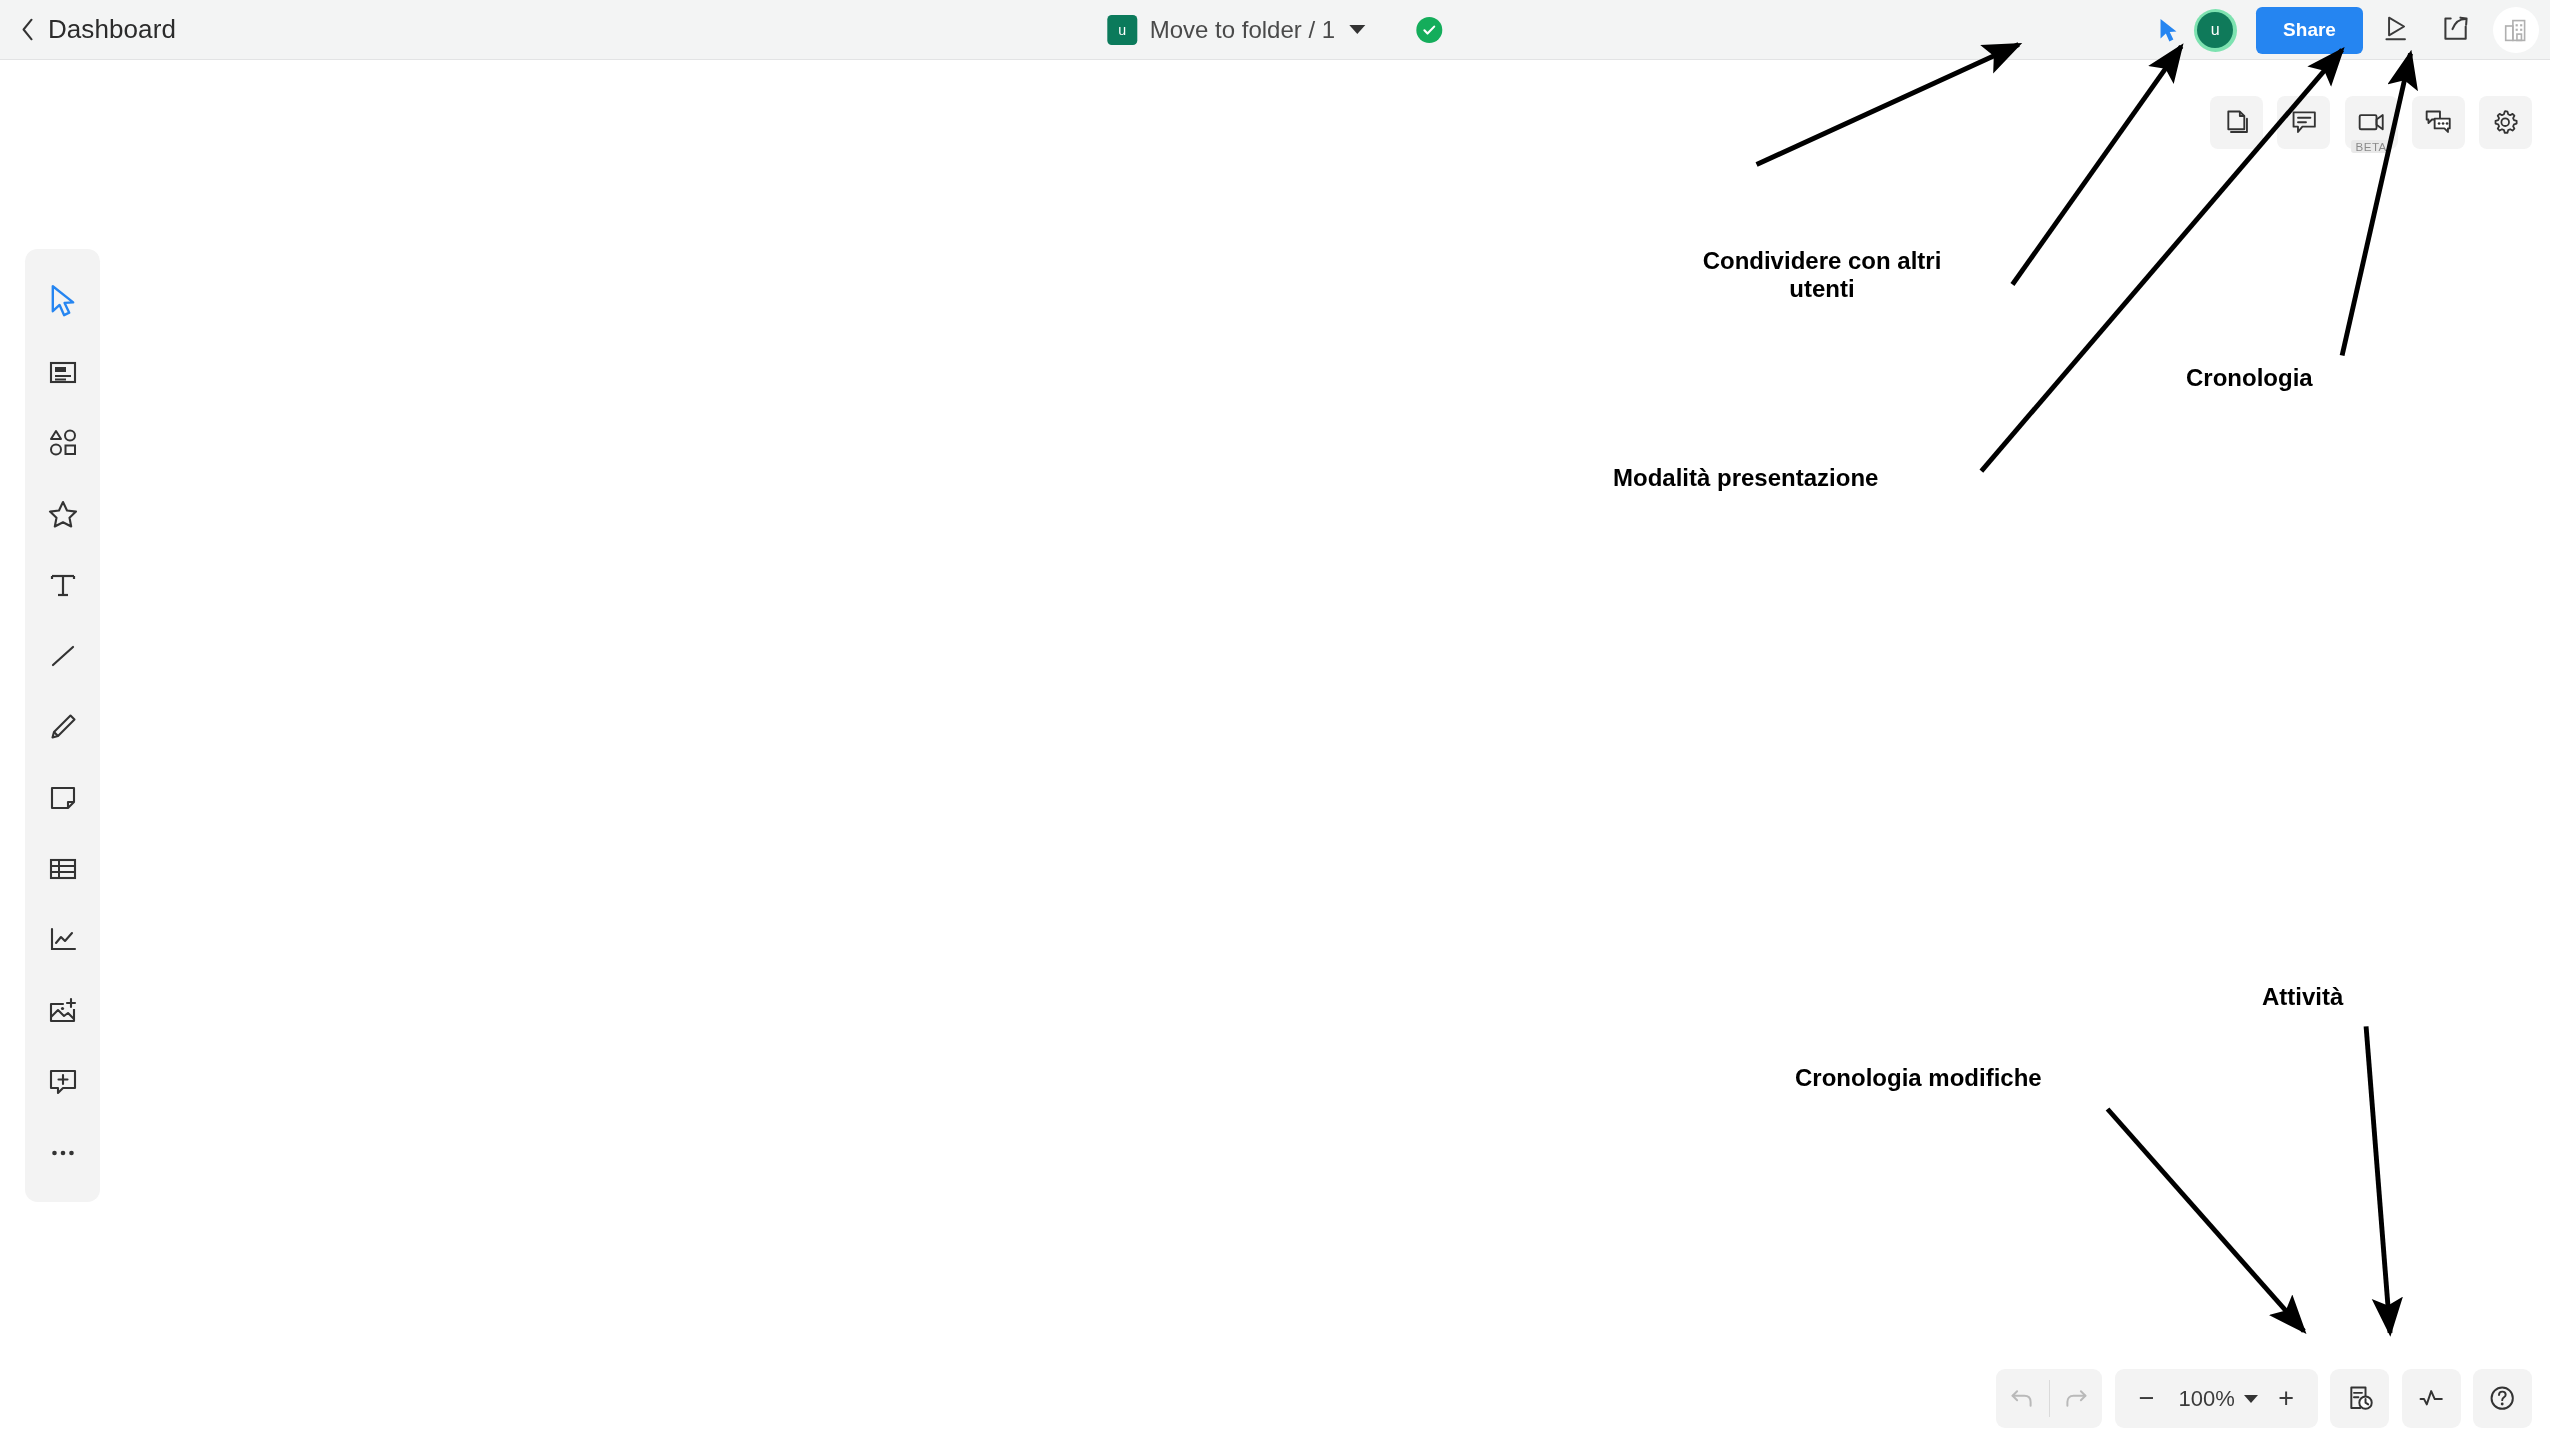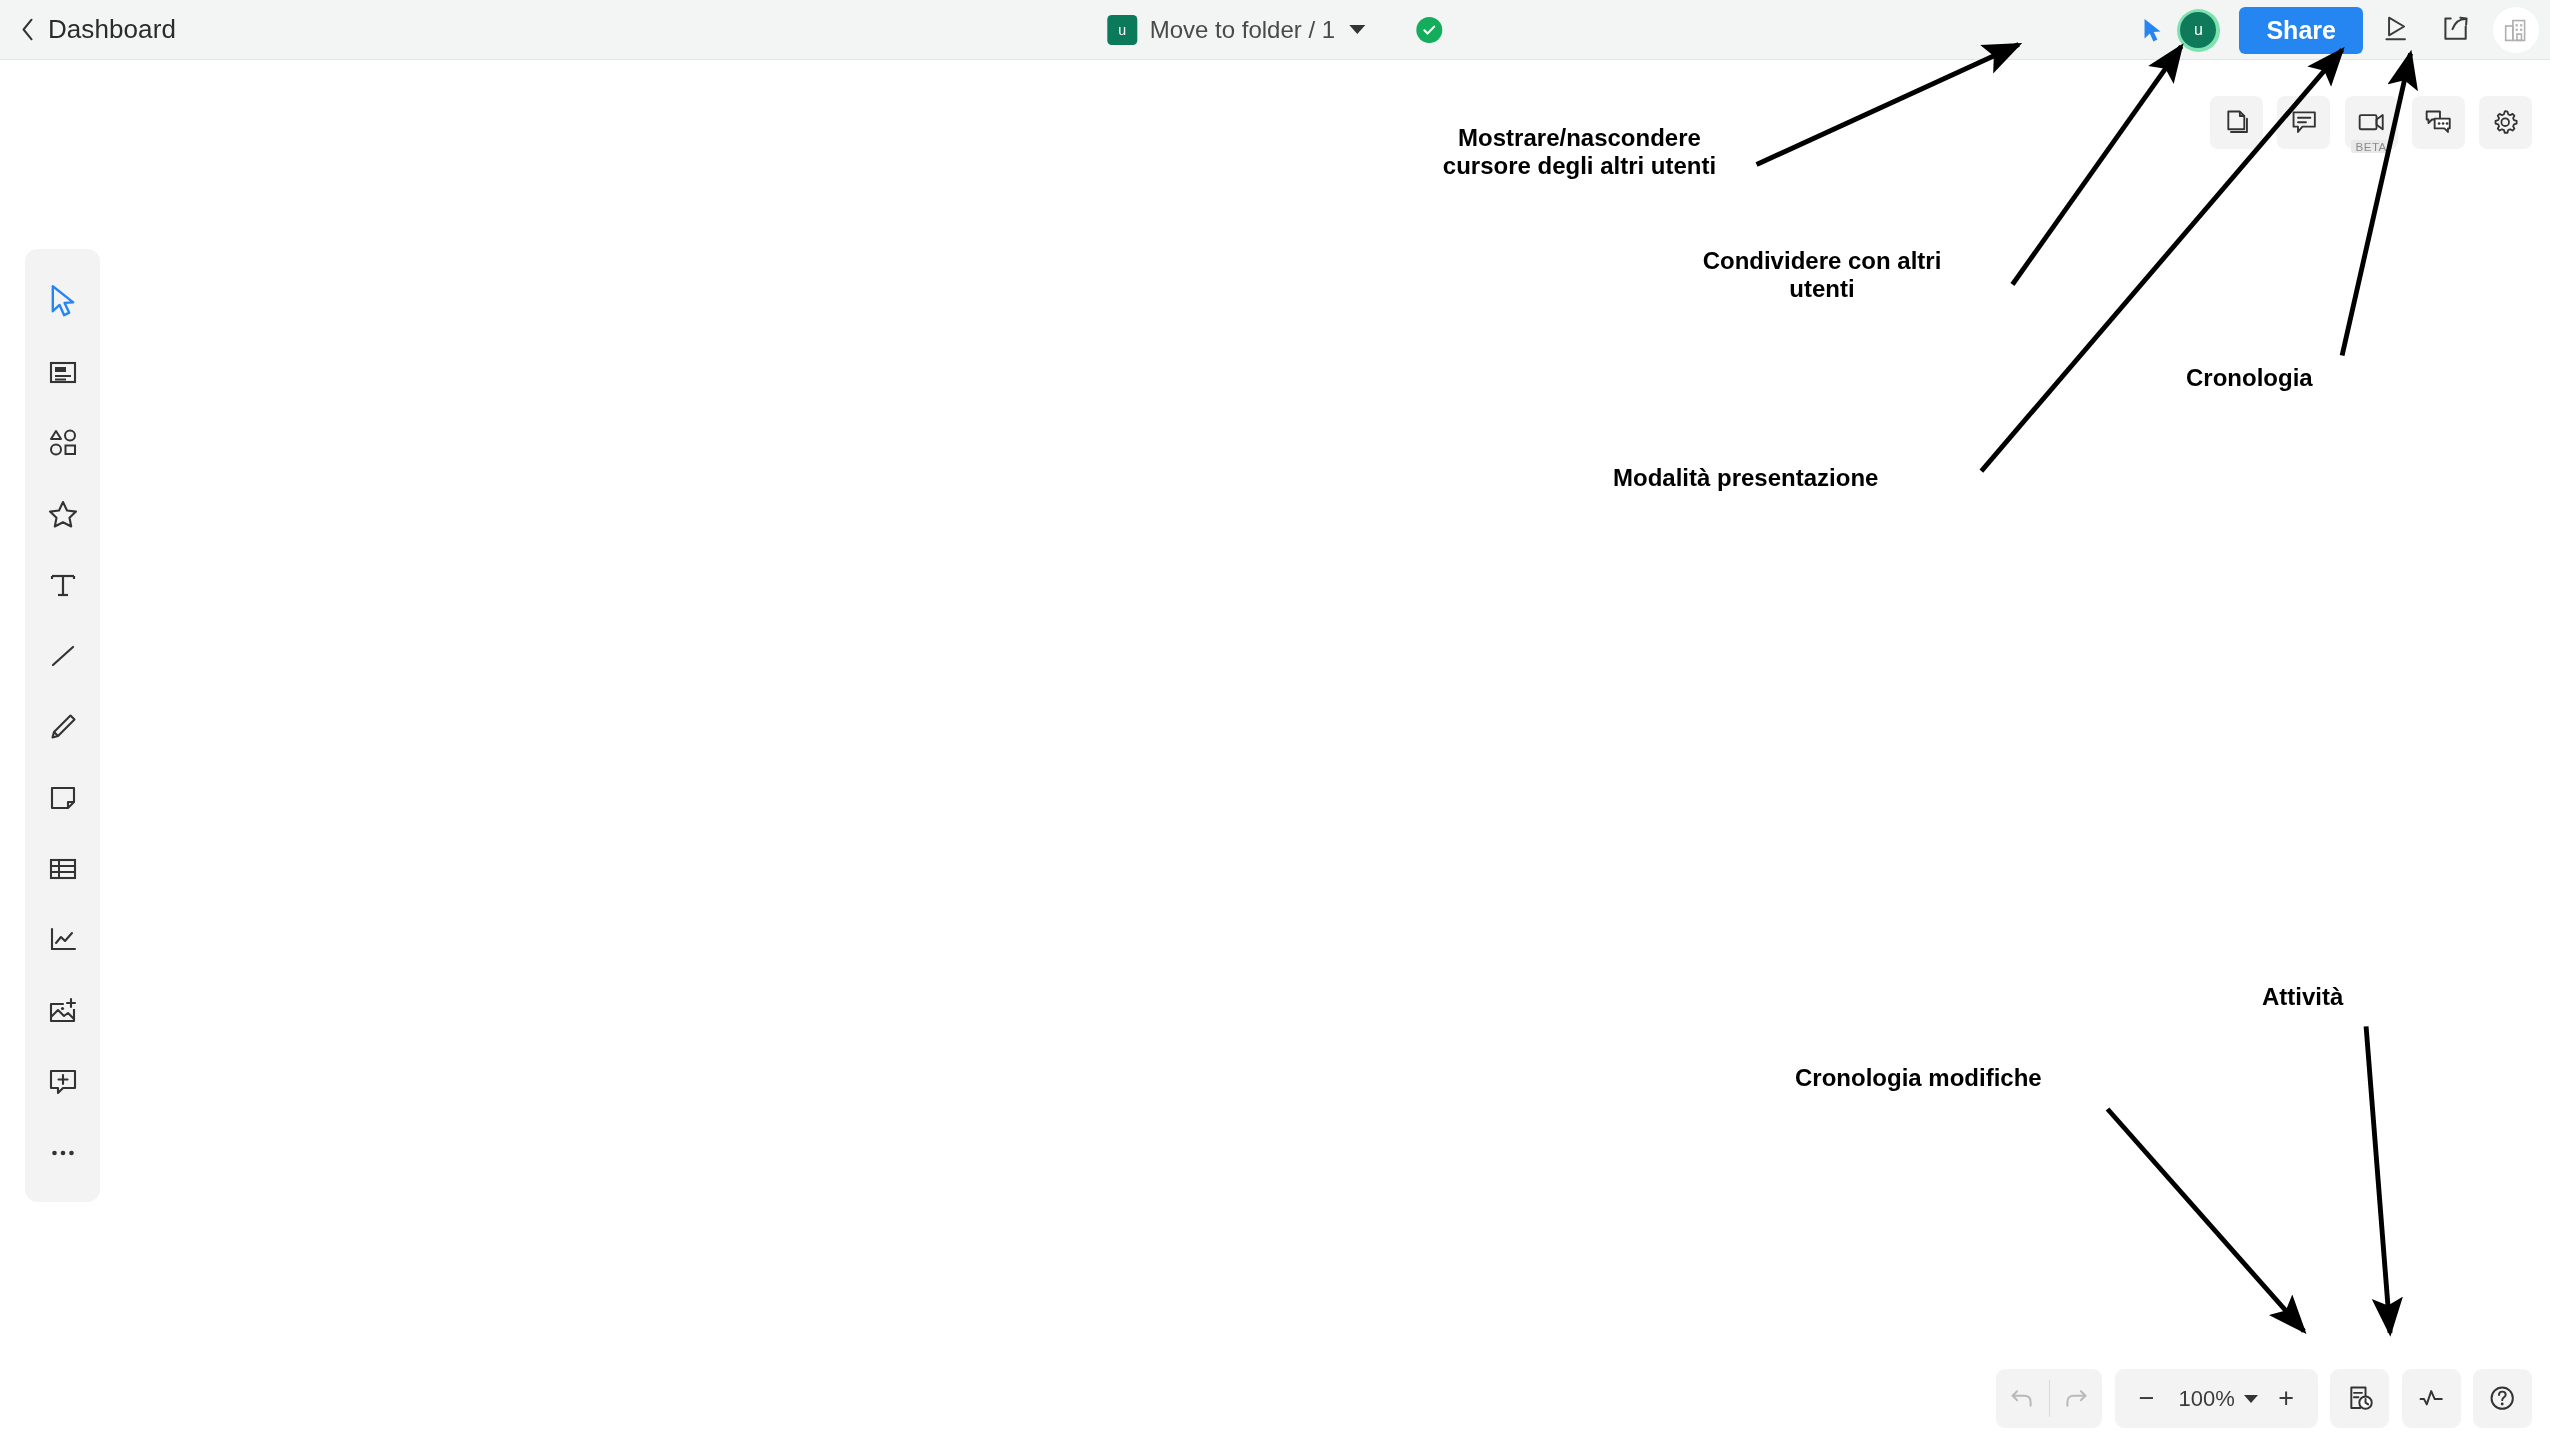--- a/index.html
+++ b/index.html
@@ -35,21 +35,21 @@
 
   .hdr-right {
     position:absolute; right:10.7px; top:0; height:60px;
     display:flex; align-items:center; gap:0px;
   }
   .cursor-toggle { width:39px;height:39px;display:flex;align-items:center;justify-content:center;cursor:pointer; }
   .avatar-wrap { width:43px;height:43px;border-radius:50%;background:#7de2b0;display:flex;align-items:center;justify-content:center;margin-left:5.3px; }
   .avatar { width:36px;height:36px;border-radius:50%;background:#0f7a5a;color:#fff;font-size:16px;display:flex;align-items:center;justify-content:center; }
   .share-btn {
     margin-left:19.5px; background:#2585f1; color:#fff; border:none; border-radius:6.2px;
-    height:47px; padding:0 27px; font-size:25px; font-weight:700; cursor:pointer;
+    height:47px; padding:0 27px; font-size:19px; font-weight:700; cursor:pointer;
     font-family:"Liberation Sans", sans-serif;
   }
   .hdr-icon-btn { width:50px;height:50px;display:flex;align-items:center;justify-content:center;cursor:pointer;margin-left:9px; }
   .org-logo { width:46px;height:46px;border-radius:50%;background:#fff;display:flex;align-items:center;justify-content:center;margin-left:12.4px; }
 
   
   .panel-bar { position:absolute; right:18px; top:96px; display:flex; gap:14.2px; }
   .panel-btn {
     width:53px;height:53px;border-radius:8px;background:#f3f3f3;
     display:flex;align-items:center;justify-content:center;cursor:pointer;position:relative;
@@ -359,21 +359,20 @@
 
       <line x1="2230" y1="530" x2="2636" y2="56" stroke="#000" stroke-width="5.5" marker-end="url(#ah)"></line>
 
       <line x1="2636" y1="400" x2="2713" y2="60" stroke="#000" stroke-width="5.5" marker-end="url(#ah)"></line>
 
       <line x1="2372" y1="1248" x2="2593" y2="1498" stroke="#000" stroke-width="5.5" marker-end="url(#ah)"></line>
 
       <line x1="2663" y1="1155" x2="2690" y2="1500" stroke="#000" stroke-width="5.5" marker-end="url(#ah)"></line>
     </svg>
 
-    <div class="anno-label a1">Mostrare/nascondere cursore degli altri utenti</div>
     <div class="anno-label a2">Condividere con altri utenti</div>
     <div class="anno-label a3">Modalità presentazione</div>
     <div class="anno-label a4">Cronologia</div>
     <div class="anno-label a5">Cronologia modifiche</div>
     <div class="anno-label a6">Attività</div>
   </div>
 
 </div>
 
 

